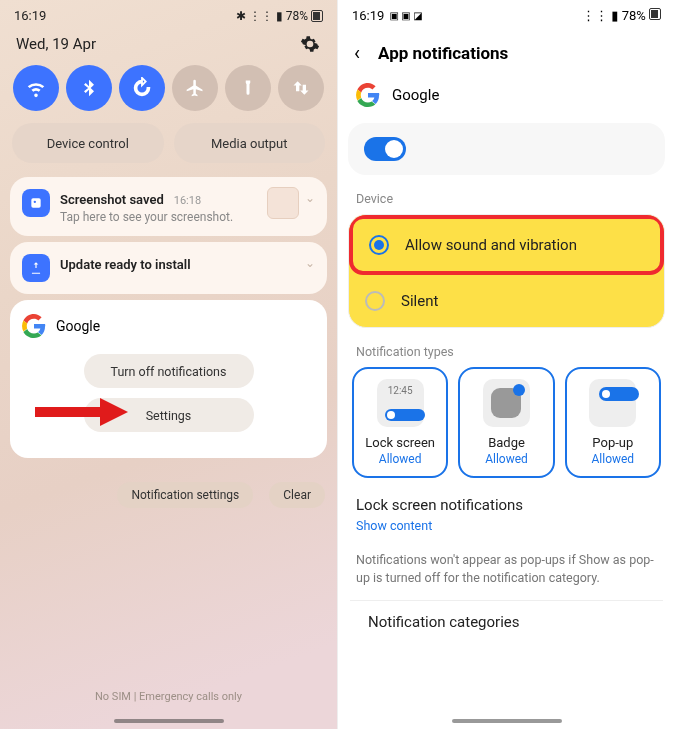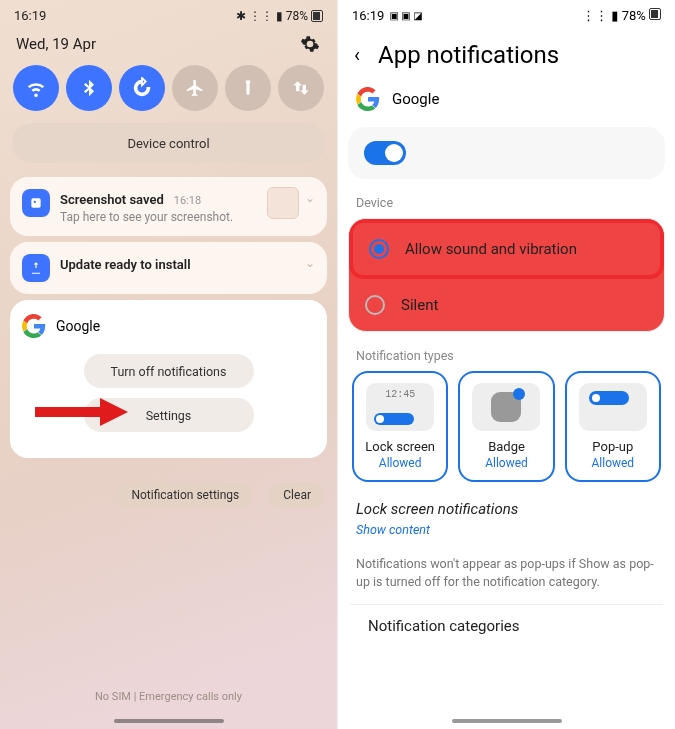--- a/index.html
+++ b/index.html
@@ -44,40 +44,40 @@
   .done { text-align:center; font-size:12.5px; color:#444; margin-top:8px;}
   .arrow { position:absolute; left:30px; top:392px; pointer-events:none; }
   .bottom-row { display:flex; justify-content:flex-end; gap:16px; padding:24px 12px 0;}
   .btm { background:#e4d2c5; border-radius:16px; padding:6px 14px; font-size:12px; color:#333;}
   .nosim { position:absolute; bottom:26px; width:100%; text-align:center; font-size:11px; color:#9c8f86;}
   .handle { position:absolute; bottom:6px; left:50%; transform:translateX(-50%); width:110px; height:4px; background:#333; border-radius:3px; opacity:.5;}
   
   .r-status { display:flex; justify-content:space-between; padding:8px 14px 6px; font-size:13px;}
   .r-header { display:flex; align-items:center; gap:18px; padding:12px 16px 18px;}
   .back { font-size:20px; }
-  .r-title { font-size:24px; font-weight:400; }
+  .r-title { font-size:17px; font-weight:700; }
   .app-row { display:flex; align-items:center; gap:12px; padding:0 18px 16px;}
   .allow-bar { margin:0 10px; background:#f7f7f7; border-radius:18px; padding:14px 16px; display:flex; justify-content:space-between; align-items:center;}
   .allow-t { color:#1a73e8; font-size:16px; font-weight:600;}
   .toggle { width:42px; height:24px; background:#1a73e8; border-radius:12px; position:relative;}
   .toggle::after { content:""; position:absolute; right:3px; top:3px; width:18px; height:18px; border-radius:50%; background:#fff;}
   .sec-label { padding:16px 18px 8px; font-size:12.5px; color:#888;}
-  .alert-box { margin:0 10px; background:#ef4444; border-radius:18px; border:1px solid #eee; overflow:hidden;}
+  .alert-box { margin:0 10px; background:#fde047; border-radius:18px; border:1px solid #eee; overflow:hidden;}
   .alert-row { display:flex; align-items:center; gap:16px; padding:16px 16px;}
   .alert-row.hl { border:4px solid #ef2a2f; border-radius:14px;}
   .radio { width:20px; height:20px; border:2px solid #bbb; border-radius:50%; display:flex; align-items:center; justify-content:center; flex-shrink:0;}
   .radio.on { border-color:#1a73e8;}
   .radio.on::after { content:""; width:10px; height:10px; background:#1a73e8; border-radius:50%;}
   .alert-text { font-size:15px; color:#222;}
   .types { display:flex; gap:10px; padding:0 14px;}
   .type { flex:1; border:2px solid #1a73e8; border-radius:16px; padding:10px 6px 10px; display:flex; flex-direction:column; align-items:center;}
-  .type-prev { width:68px; height:48px; background:#eee; border-radius:10px; margin-bottom:8px; position:relative; display:flex; align-items:center; justify-content:center;font-family:Liberation Mono, monospace;}
+  .type-prev { width:47px; height:48px; background:#eee; border-radius:10px; margin-bottom:8px; position:relative; display:flex; align-items:center; justify-content:center;}
   .type-name { font-size:13px; color:#222; margin-bottom:2px;}
   .type-status { font-size:12px; color:#1a73e8;}
-  .ls-block { padding:18px 18px 4px;font-style:italic;}
+  .ls-block { padding:18px 18px 4px;}
   .ls-title { font-size:15px; color:#222; margin-bottom:4px;}
   .ls-link { font-size:12.5px; color:#1a73e8;}
   .note { padding:14px 18px; font-size:12.5px; color:#777; line-height:1.4;}
   .cat { padding:12px 18px 0; font-size:15px; color:#222; border-top:1px solid #eee; margin:0 12px;}
 </style>
 </head>
 <body>
 
 <div class="left">
   <div class="status">
@@ -125,20 +125,21 @@
         </svg>
       </div>
     <div class="qs off">
         <svg width="20" height="20" viewBox="0 0 24 24">
           <path fill="#fff" d="M8 4l-5 5h3v7h4V9h3zM16 20l5-5h-3V8h-4v7h-3z"></path>
         </svg>
       </div>
   </div>
   <div class="ctrl-row">
     <div class="ctrl">Device control</div>
+    <div class="ctrl">Media output</div>
   </div>
   <div class="cards">
     <div class="card">
       <div class="notif">
         <div class="notif-icon" style="background:#3d73ff;">
           <svg width="14" height="14" viewBox="0 0 24 24">
               <rect x="4" y="4" width="16" height="16" rx="3" fill="#fff"></rect>
               <circle cx="10" cy="10" r="2" fill="#3d73ff"></circle>
             </svg>
         </div>

